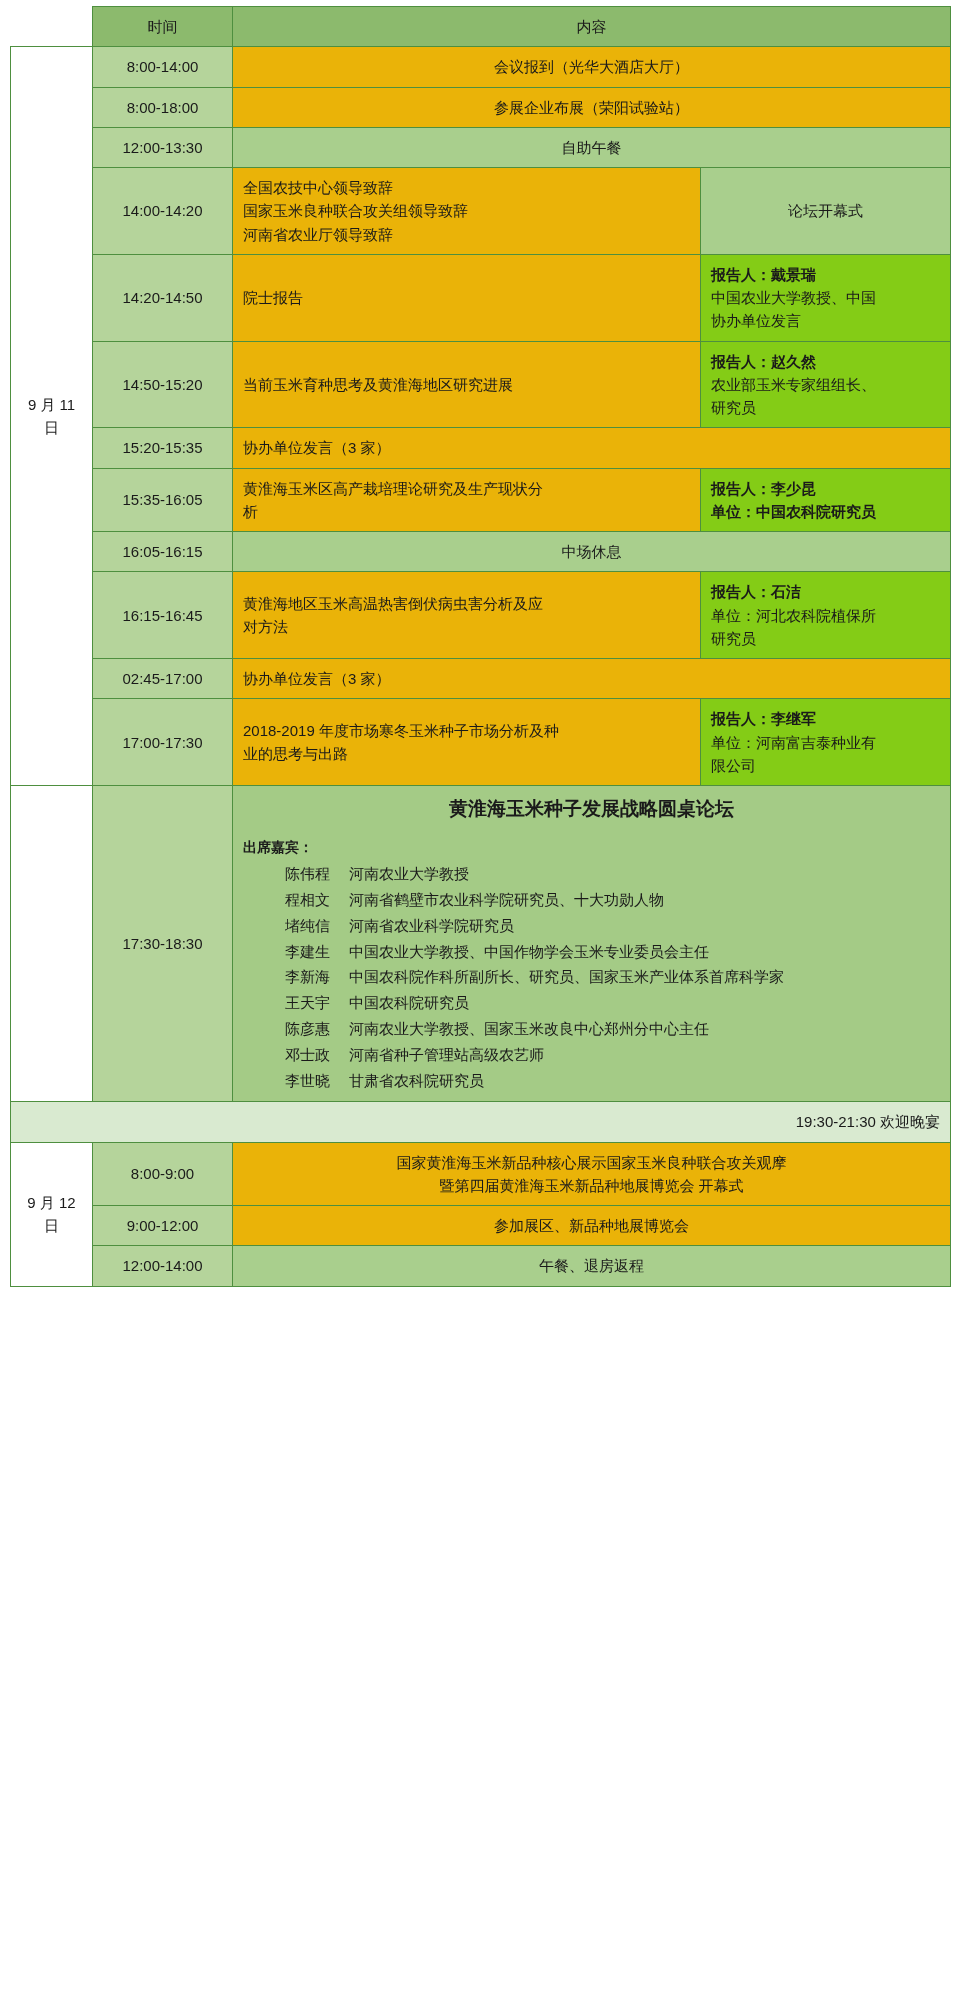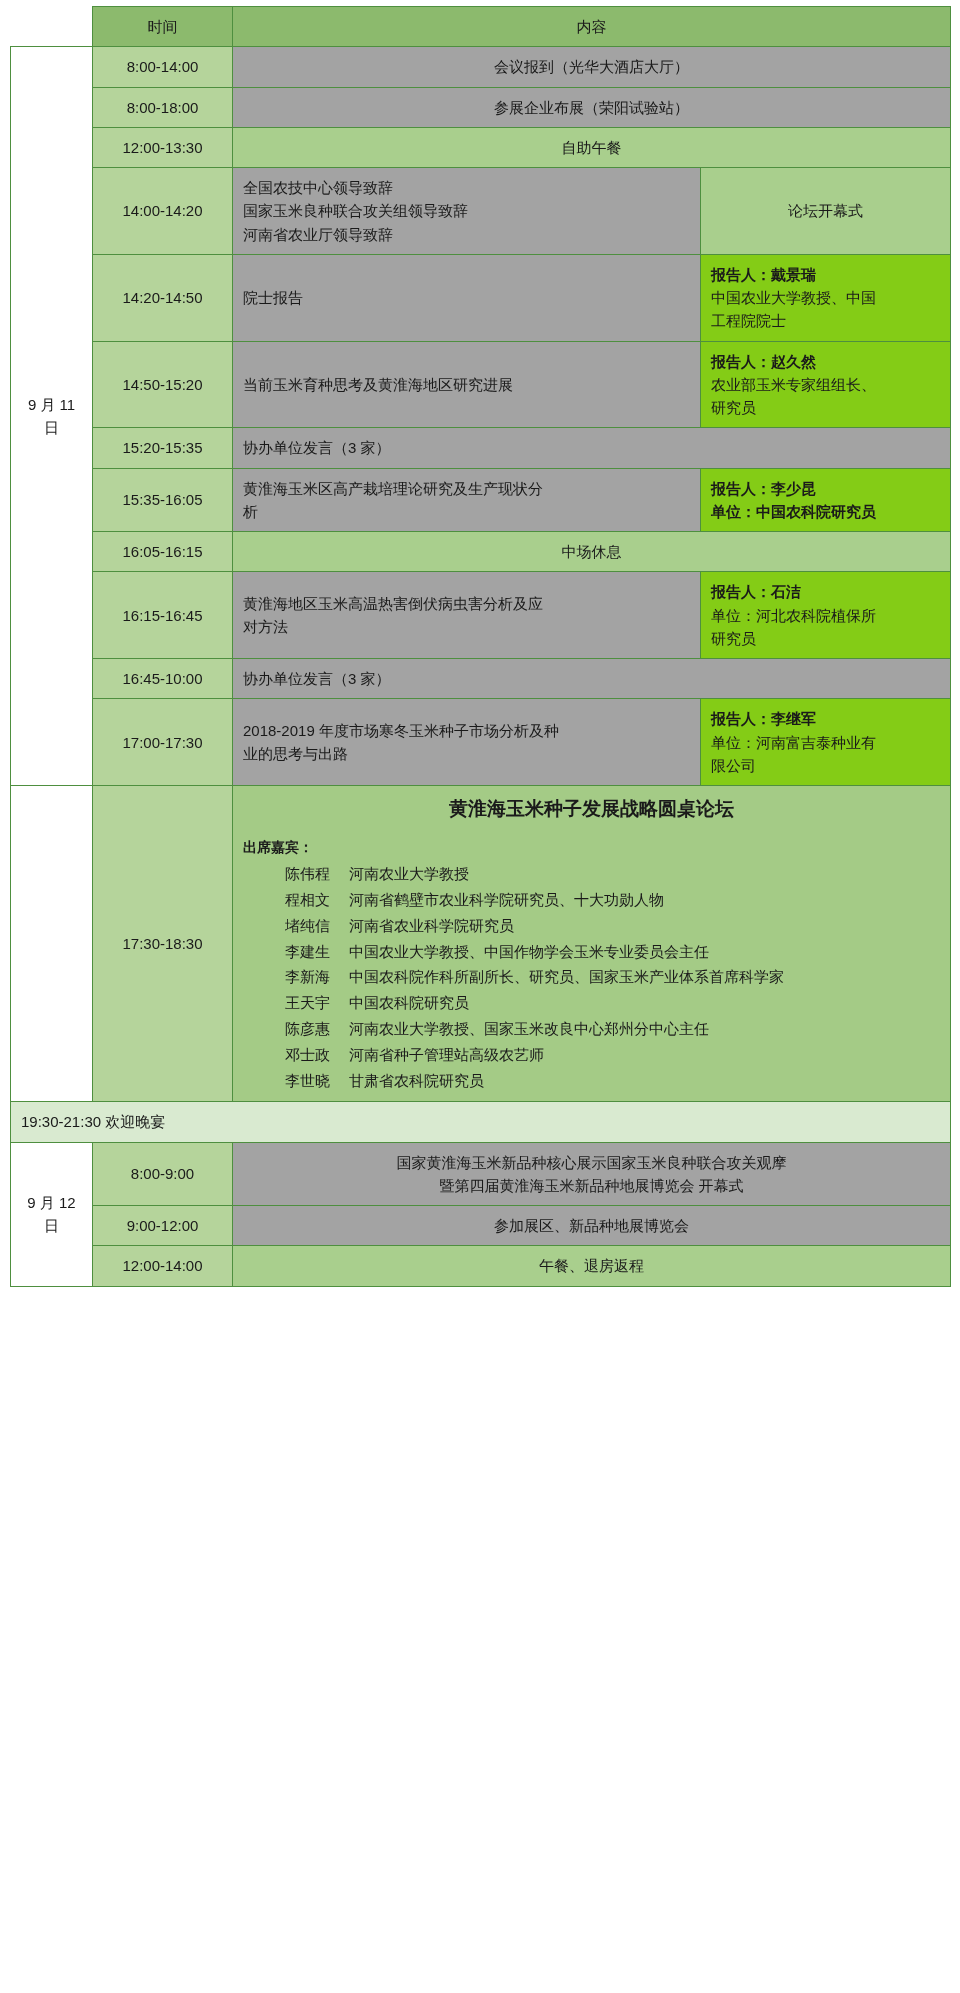--- a/index.html
+++ b/index.html
@@ -53,21 +53,21 @@
   
   .daycell {
     background: #ffffff;
     text-align: center;
     font-size: 16px;
     line-height: 1.5;
     padding: 4px;
   }
   
   .g1 { background: #b5d49b; }   
-  .g2 { background: #a3a3a3; }   
+  .g2 { background: #eab308; }   
   .g3 { background: #a9cf8d; }   
   .g4 { background: #84cc16; }
   .g5 { background: #a4cb86; }   
   .g6 { background: #d9ead0; }   
 
   .time {
     text-align: center;
     font-size: 15px;
     white-space: nowrap;
   }
@@ -86,21 +86,21 @@
   }
   .spk .lead {
     font-weight: bold;
   }
   .ctr-b {
     text-align: center;
     font-weight: bold;
     font-size: 16px;
   }
   .banquet {
-    text-align: left;
+    text-align: right;
     font-size: 16px;
     padding: 14px 8px;
     margin-top: 7px;
   }
   .rt-title {
     text-align: center;
     font-weight: bold;
     font-size: 19px;
     padding-bottom: 14px;
   }
@@ -165,21 +165,21 @@
       </td>
       <td class="g3 ctr-b">论坛开幕式</td>
     </tr>
 
     <tr>
       <td class="g1 time">14:20-14:50</td>
       <td class="g2 lft">院士报告</td>
       <td class="g4 spk">
         <div class="lead">报告人：戴景瑞</div>
         <div>中国农业大学教授、中国</div>
-        <div>工程院院士</div>
+        <div>协办单位发言</div>
       </td>
     </tr>
 
     <tr>
       <td class="g1 time">14:50-15:20</td>
       <td class="g2 lft">当前玉米育种思考及黄淮海地区研究进展</td>
       <td class="g4 spk">
         <div class="lead">报告人：赵久然</div>
         <div>农业部玉米专家组组长、</div>
         <div>研究员</div>
@@ -215,21 +215,21 @@
         <div>对方法</div>
       </td>
       <td class="g4 spk">
         <div class="lead">报告人：石洁</div>
         <div>单位：河北农科院植保所</div>
         <div>研究员</div>
       </td>
     </tr>
 
     <tr>
-      <td class="g1 time">16:45-10:00</td>
+      <td class="g1 time">02:45-17:00</td>
       <td class="g2 lft" colspan="2">协办单位发言（3 家）</td>
     </tr>
 
     <tr>
       <td class="g1 time">17:00-17:30</td>
       <td class="g2 lft multiline">
         <div>2018-2019 年度市场寒冬玉米种子市场分析及种</div>
         <div>业的思考与出路</div>
       </td>
       <td class="g4 spk">

